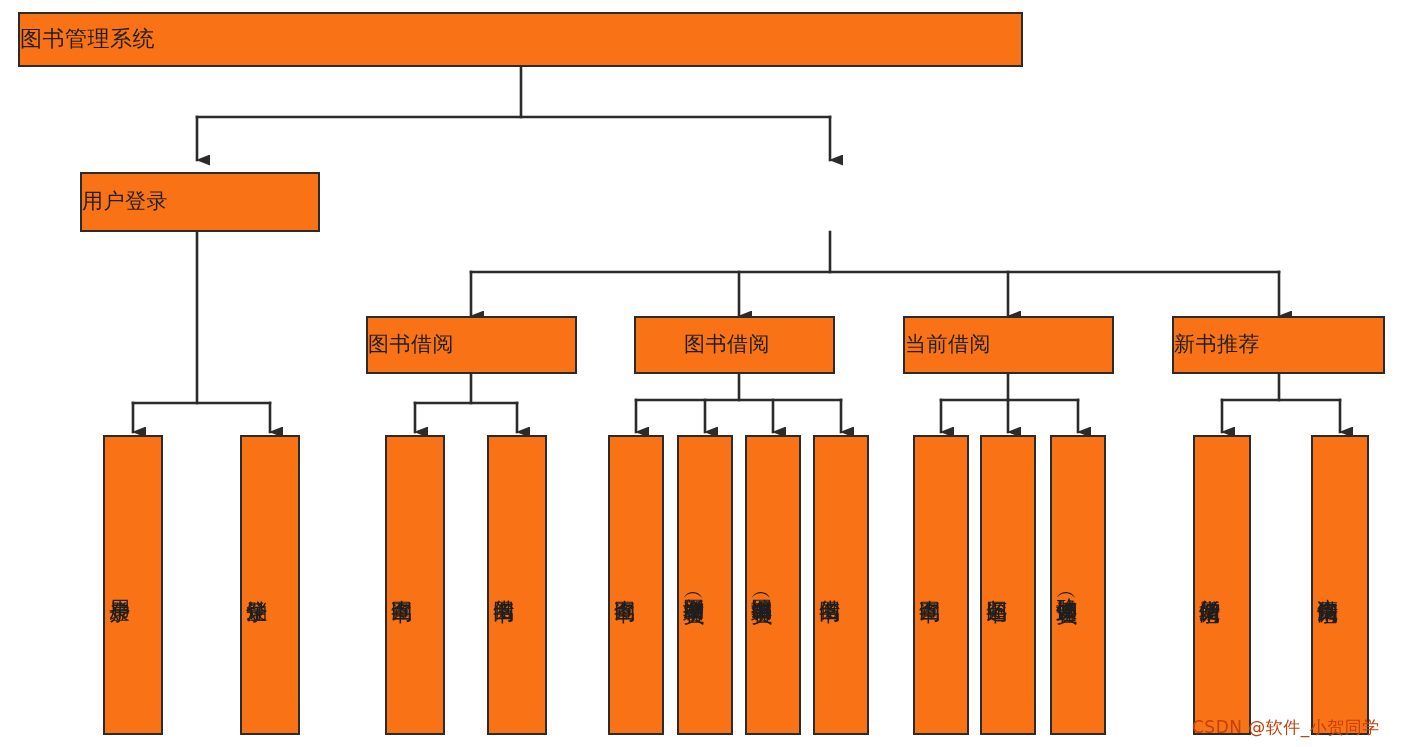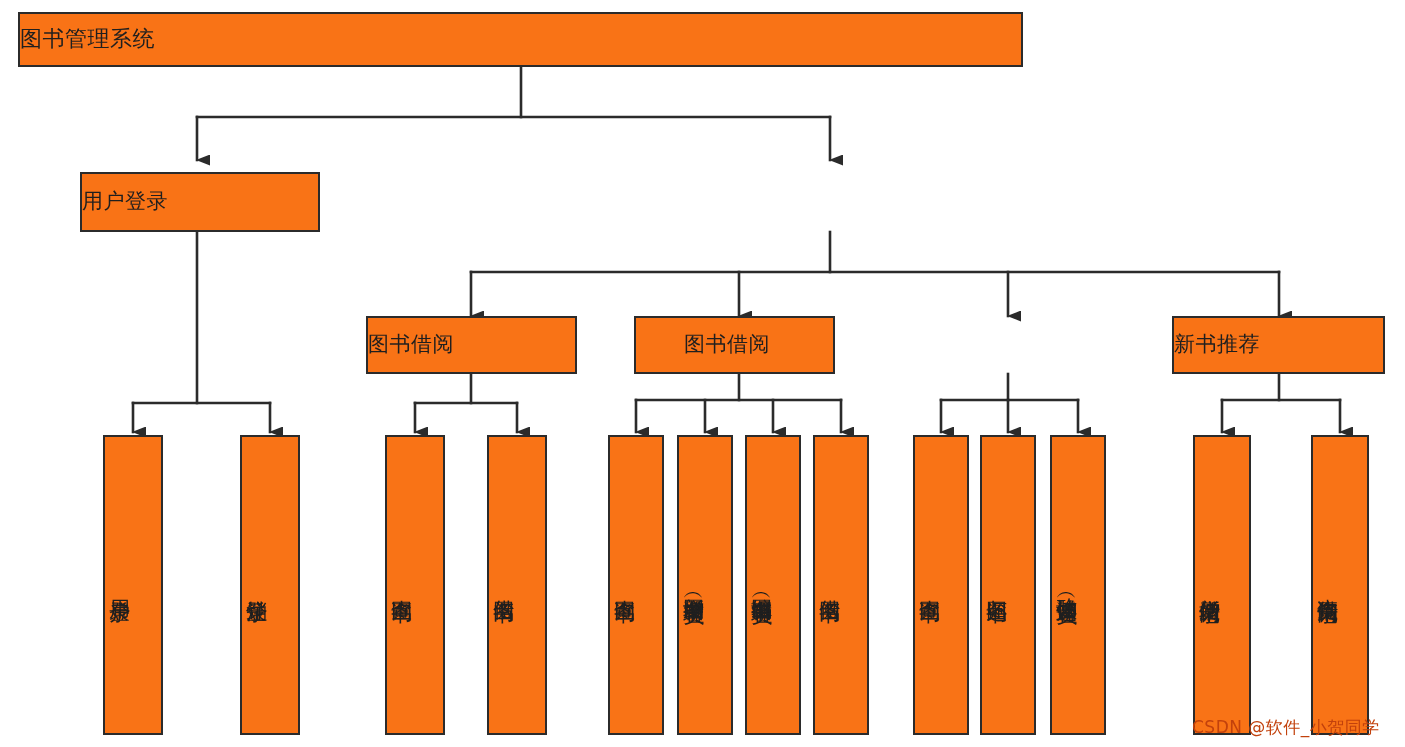--- a/index.html
+++ b/index.html
@@ -131,20 +131,23 @@
   <div class="node horiz" style="left:80px; top:172px; width:240px; height:60px;">
     <span class="lbl">用户登录</span>
   </div>
 
   <div class="node horiz" style="left:366px; top:316px; width:211px; height:58px;">
     <span class="lbl">图书借阅</span>
   </div>
   <div class="node horiz" style="left:634px; top:316px; width:201px; height:58px;padding-left:48px;">
     <span class="lbl">图书借阅</span>
   </div>
+  <div class="node horiz" style="left:903px; top:316px; width:211px; height:58px;">
+    <span class="lbl">当前借阅</span>
+  </div>
   <div class="node horiz" style="left:1172px; top:316px; width:213px; height:58px;">
     <span class="lbl">新书推荐</span>
   </div>
 
   <div class="node leaf" style="left:103px; top:435px; width:60px; height:300px;">
     <span class="lbl">用户登录</span>
   </div>
   <div class="node leaf" style="left:240px; top:435px; width:60px; height:300px;">
     <span class="lbl">注销登录</span>
   </div>

